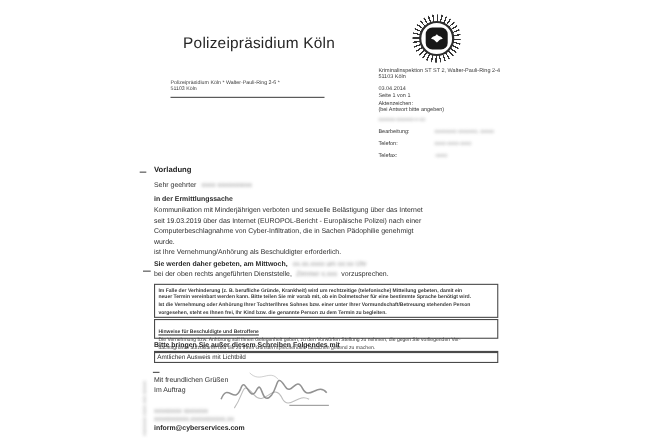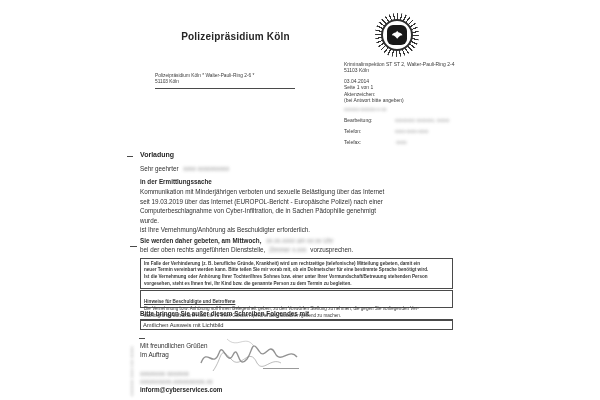--- a/index.html
+++ b/index.html
@@ -4,21 +4,21 @@
 <style>
   * { margin:0; padding:0; box-sizing:border-box; }
   html,body { width:600px; height:400px; background:#ffffff; }
   body { font-family:"Liberation Sans", sans-serif; color:#2f2f2f; }
   #page { position:relative; width:600px; height:400px; background:#fff; overflow:hidden; }
 
   .abs { position:absolute; }
 
   
   .doc-title { left:148px; top:31px; width:175px; text-align:center;
-               font-size:10px; font-weight:bold; letter-spacing:.2px; color:#262626; }
+               font-size:14px; font-weight:normal; letter-spacing:.2px; color:#262626; }
 
   
   .badge { left:375px; top:13px; width:44px; height:44px; }
   .badge-rays { position:absolute; inset:0; border-radius:50%;
                 background:repeating-conic-gradient(#343434 0deg 3.6deg, #ffffff 3.6deg 11.25deg); }
   .badge-ring { position:absolute; inset:6px; border-radius:50%; background:#fff; border:2.5px solid #2e2e2e; }
   .badge-core { position:absolute; inset:12px; background:#181818; border-radius:30%;
                 display:flex; align-items:center; justify-content:center; }
   .badge-core svg { width:82%; height:auto; }
 

